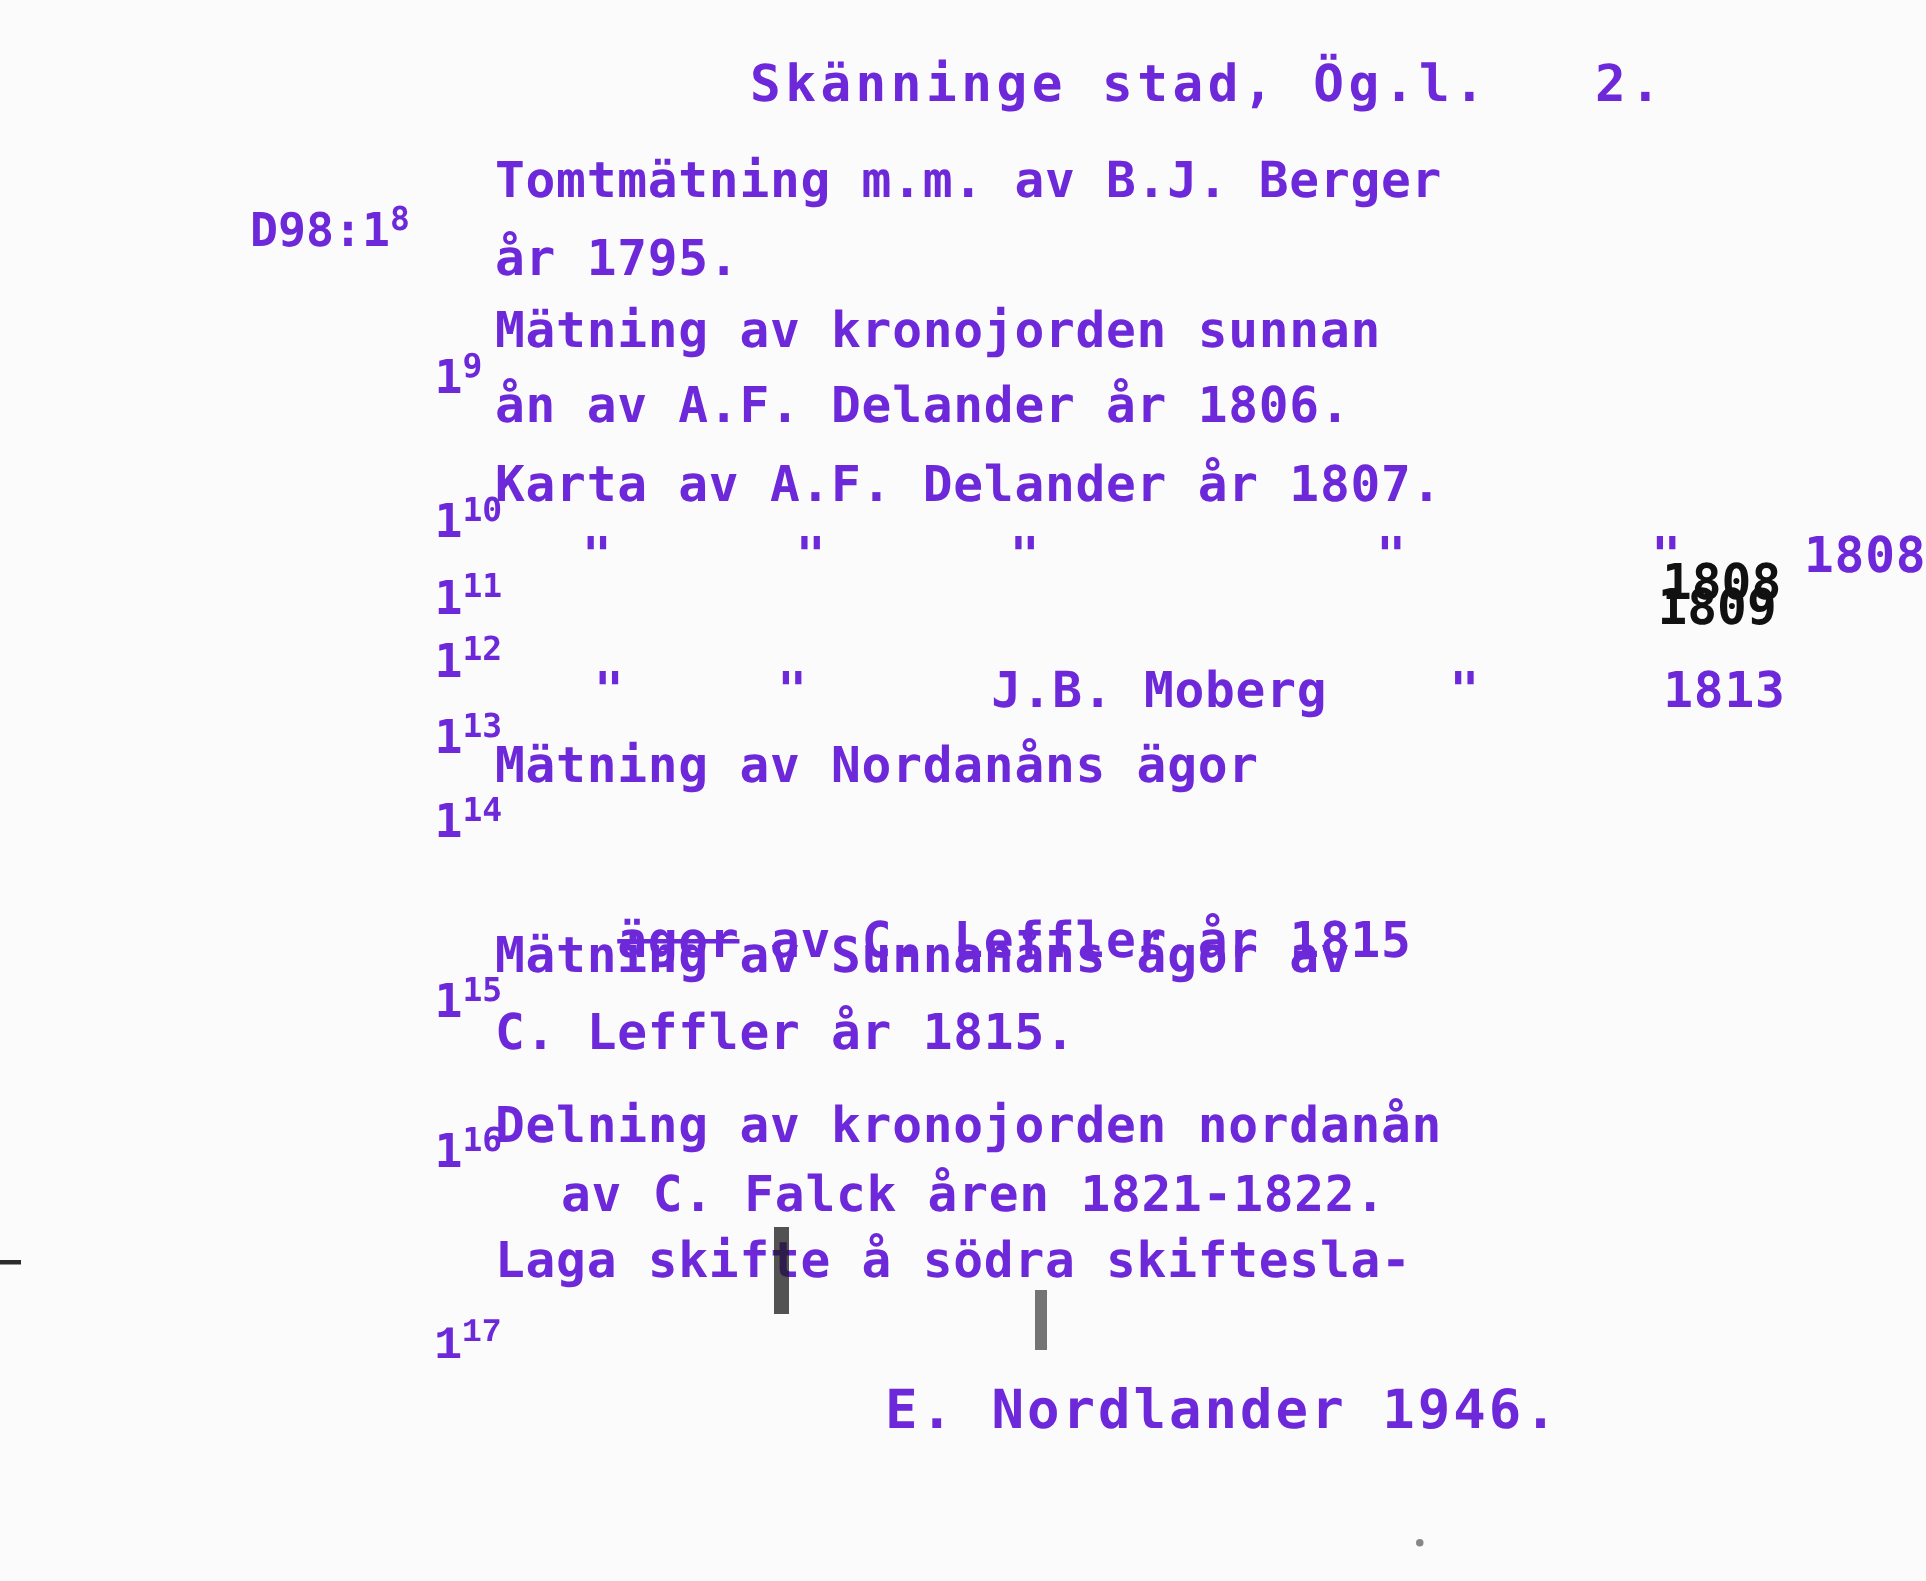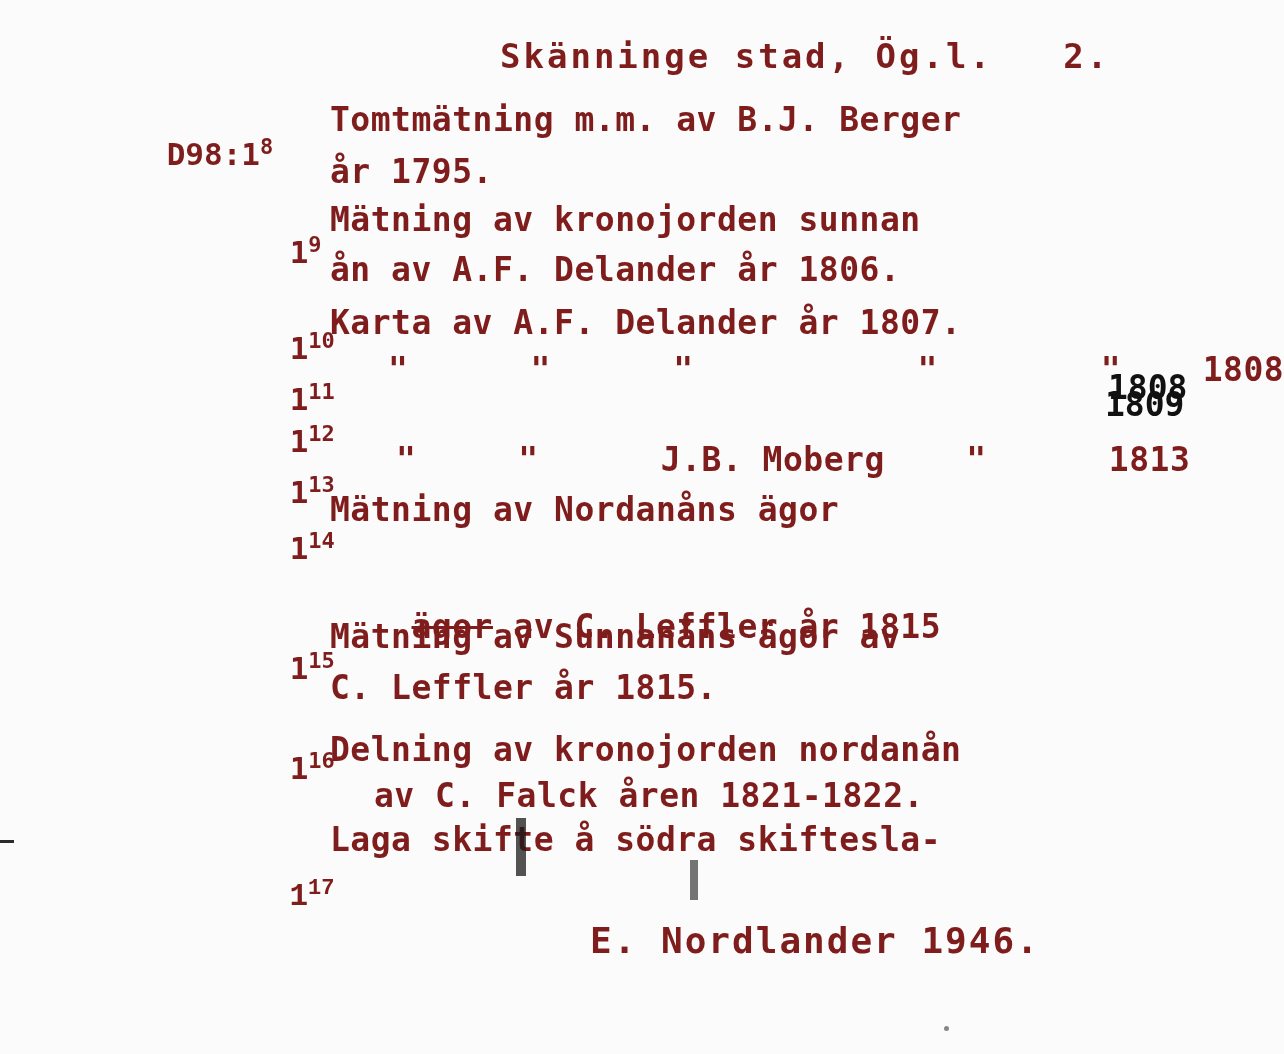--- a/index.html
+++ b/index.html
@@ -20,21 +20,21 @@
   }
   
   .edge-mark {
     position: absolute;
     background: #2b2b2b;
   }
   .typed {
     position: absolute;
     font-family: "DejaVu Sans Mono", monospace;
     font-weight: 700;
-    color: #7f1d1d;
+    color: #6d28d9;
     white-space: pre;
     letter-spacing: 1px;
   }
   .hdr {
     font-size: 34px;
     letter-spacing: 3px;
   }
   .line {
     font-size: 33px;
     letter-spacing: 0.5px;

